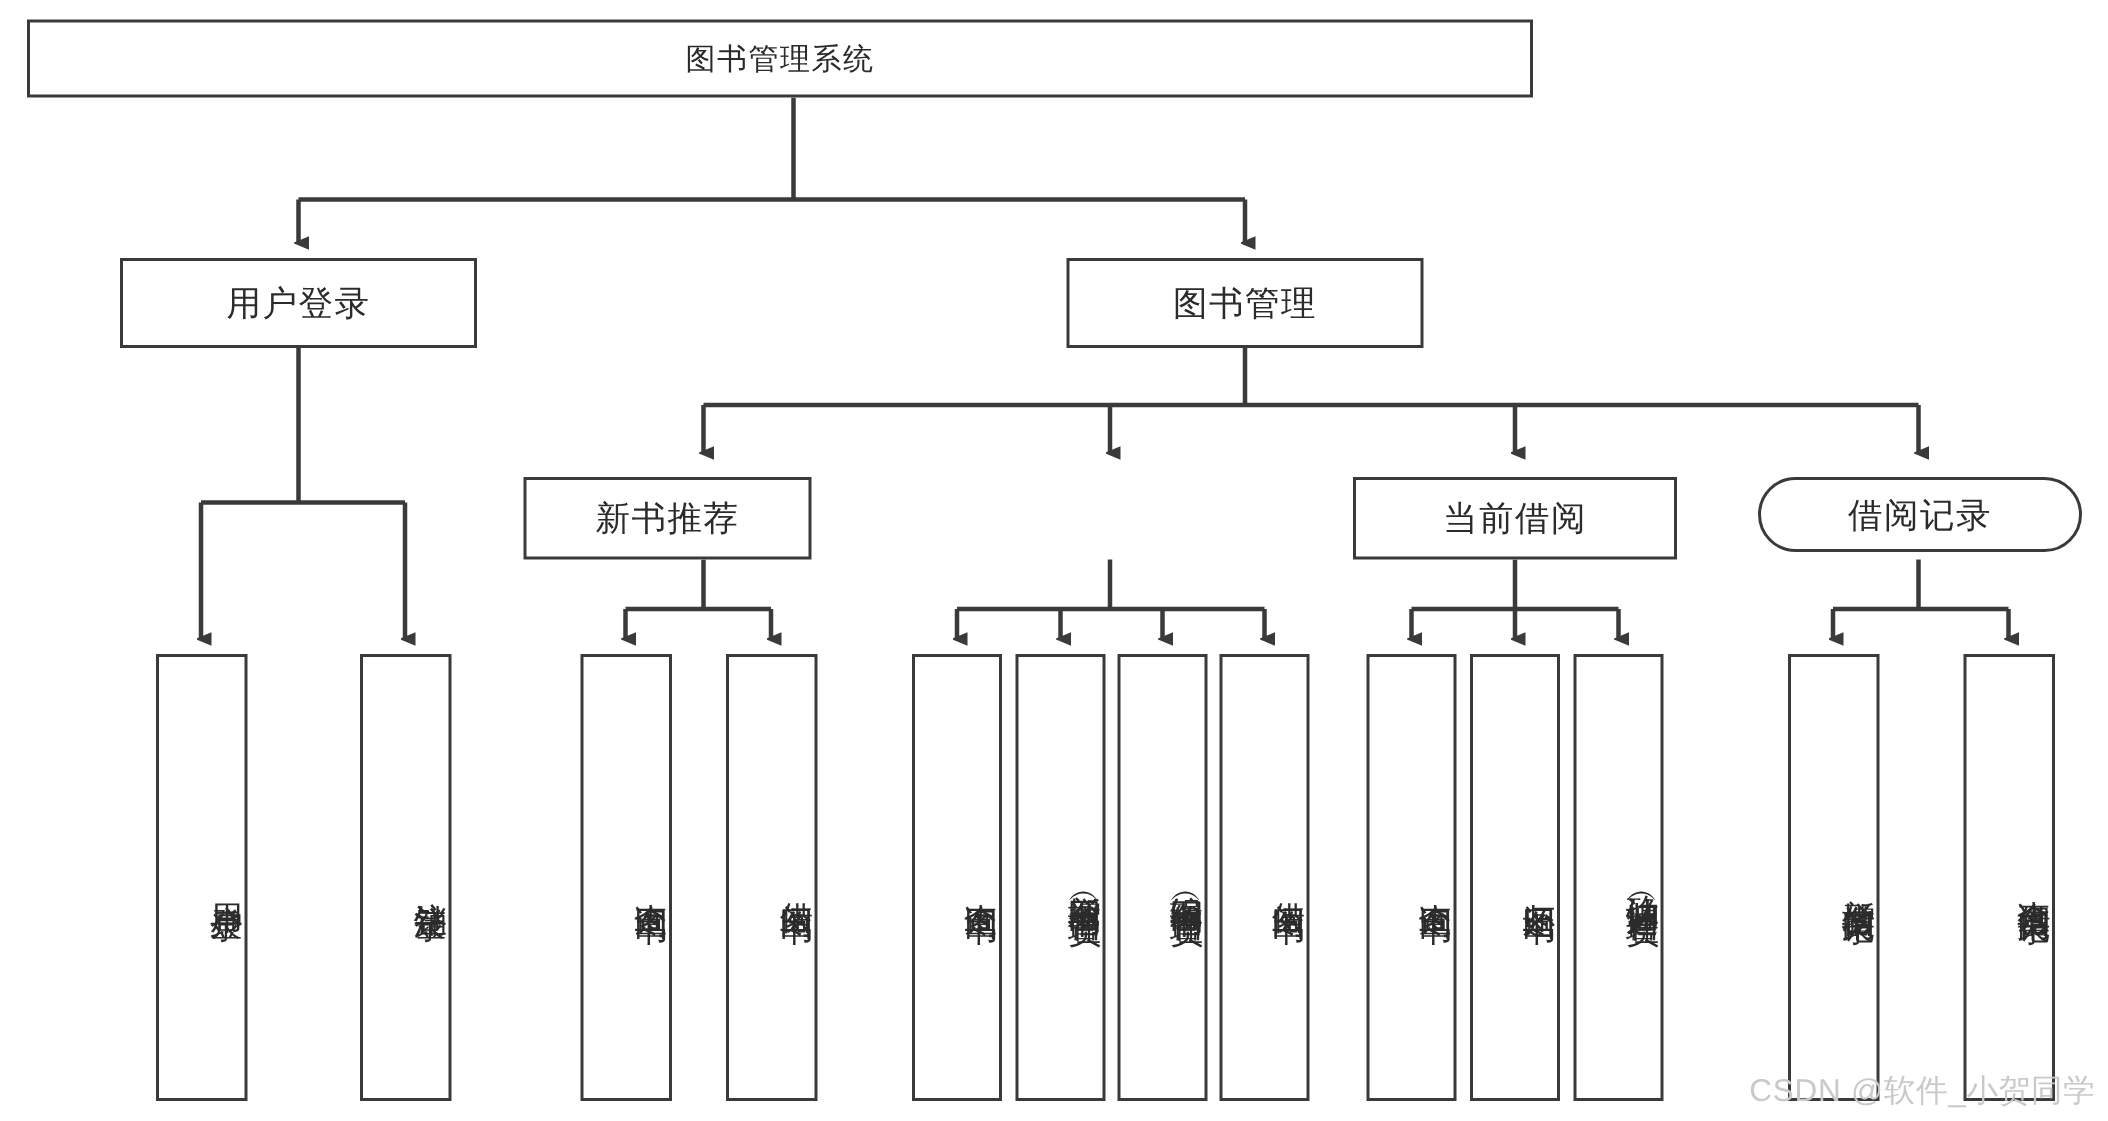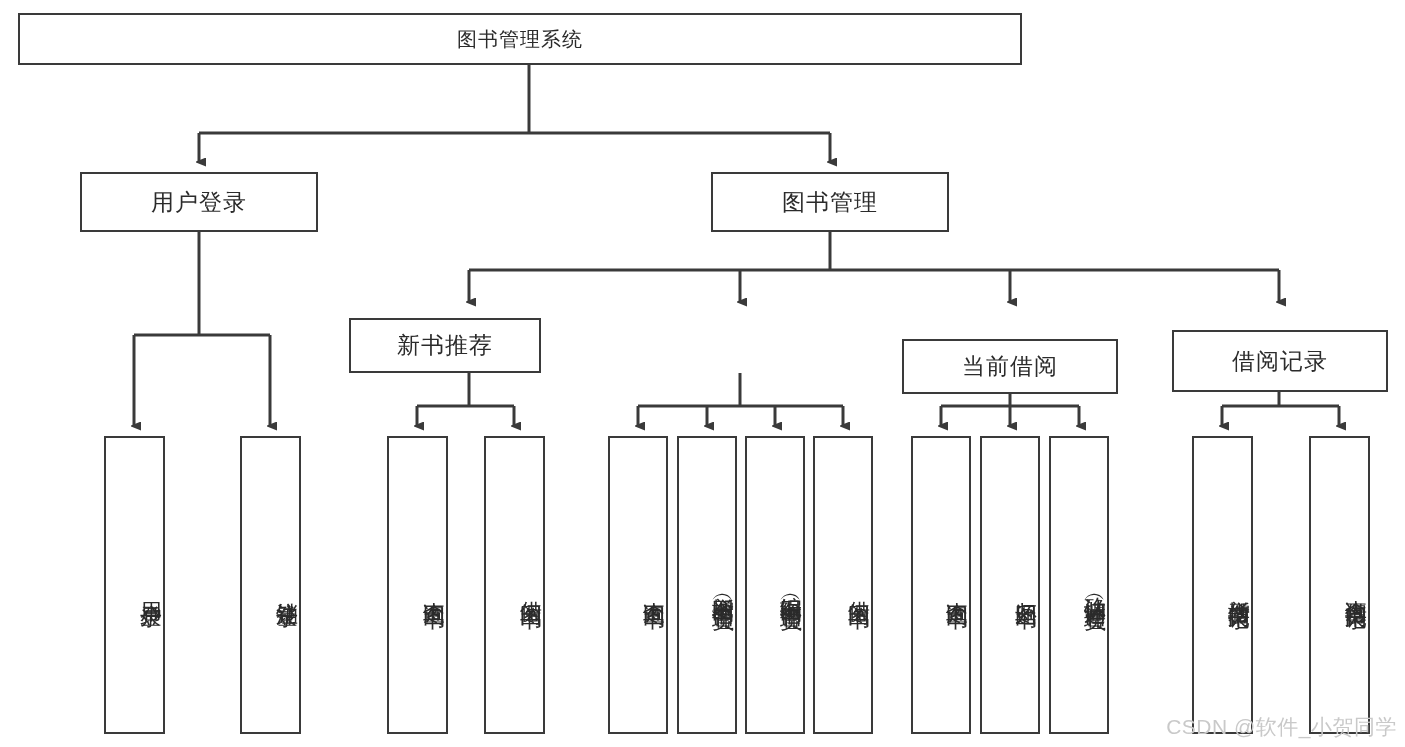--- a/index.html
+++ b/index.html
@@ -130,24 +130,24 @@
   <div class="node horizontal" style="left:80px; top:172px; width:238px; height:60px;">
     <span>用户登录</span>
   </div>
   <div class="node horizontal" style="left:711px; top:172px; width:238px; height:60px;">
     <span>图书管理</span>
   </div>
 
   <div class="node horizontal" style="left:349px; top:318px; width:192px; height:55px;">
     <span>新书推荐</span>
   </div>
-  <div class="node horizontal" style="left:902px; top:318px; width:216px; height:55px;margin-top:21px;">
+  <div class="node horizontal" style="left:902px; top:318px; width:216px; height:55px;">
     <span>当前借阅</span>
   </div>
-  <div class="node horizontal" style="left:1172px; top:330px; width:216px; height:62px;">
+  <div class="node horizontal" style="left:1172px; top:318px; width:216px; height:50px;border-radius:25px;">
     <span>借阅记录</span>
   </div>
 
   <div class="node vertical" style="left:104px; top:436px; width:61px; height:298px;">
     <span class="vlabel">用户登录</span>
   </div>
   <div class="node vertical" style="left:240px; top:436px; width:61px; height:298px;">
     <span class="vlabel">注销登录</span>
   </div>
 

